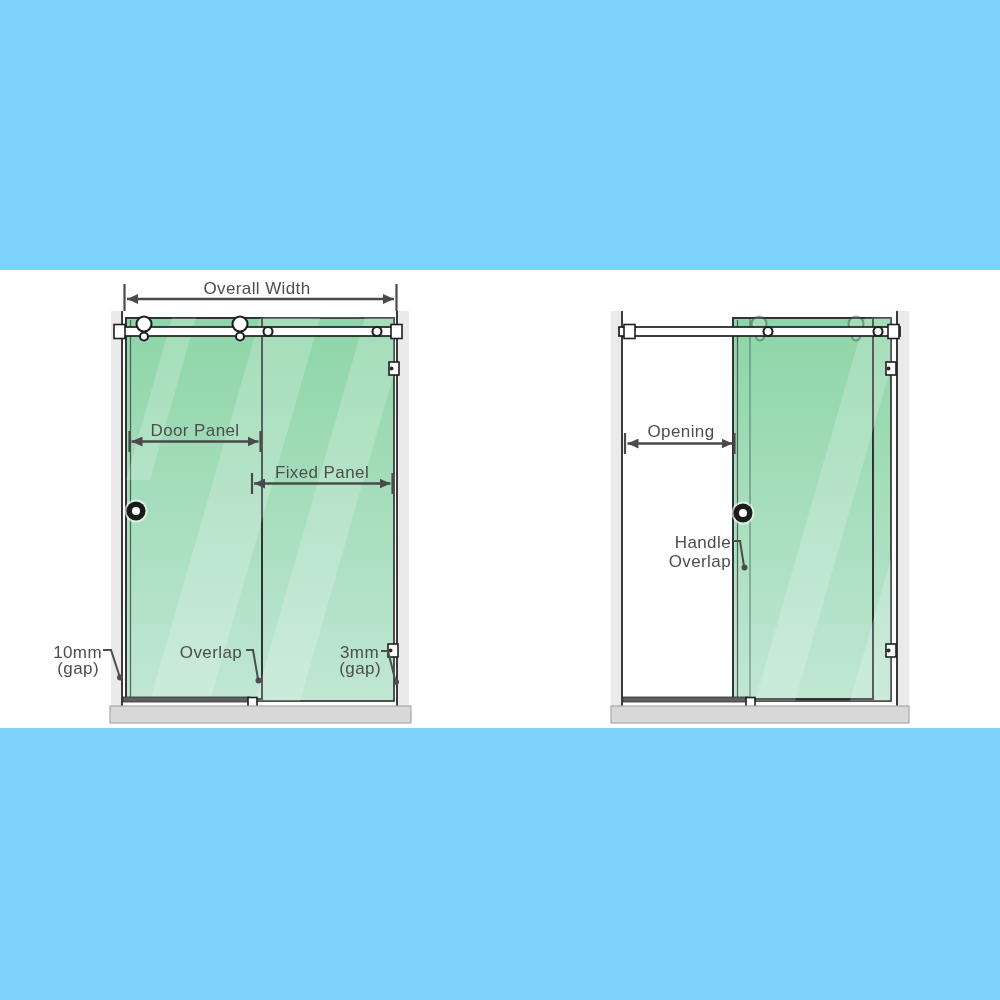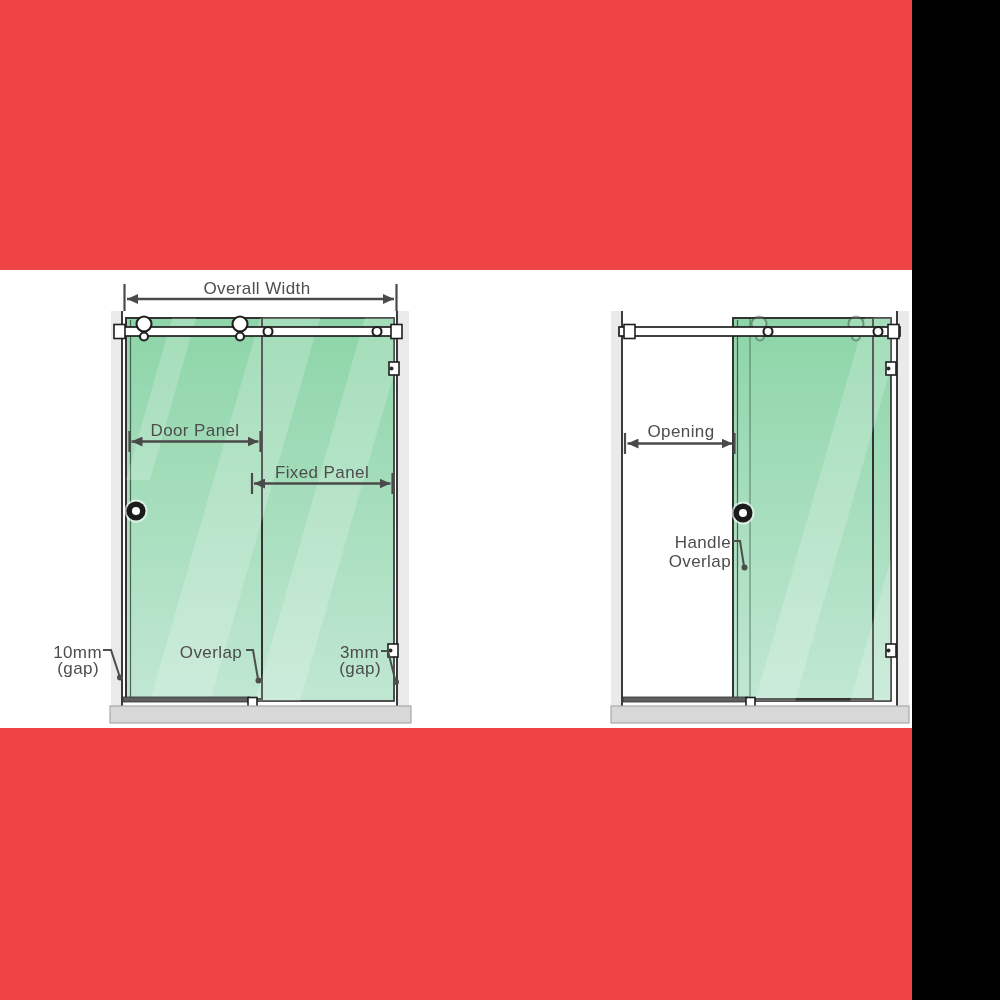--- a/index.html
+++ b/index.html
@@ -1,16 +1,16 @@
 <!DOCTYPE html>
 <html><head>
 <meta charset="utf-8">
 <style>
   html,body{margin:0;padding:0;background:#000;}
-  .canvas{position:relative;width:912px;height:1000px;background:#ef4444;overflow:hidden;}
+  .canvas{position:relative;width:1000px;height:1000px;background:#7dd3fc;overflow:hidden;}
   svg{display:block;}
   .lbl{font-family:"Liberation Sans",sans-serif;font-size:17px;fill:#4d4d4d;letter-spacing:.4px;}
   .glass{fill:url(#glassGrad);stroke:#333;stroke-width:1.7;}
   .glass-front{stroke-width:2;}
   .reflect{fill:#fff;opacity:.20;}
   .wallstrip{fill:#eaeaea;}
   .wallline{stroke:#3b3b3b;stroke-width:2;}
   .floor{fill:#d8d8d8;stroke:#a9a9a9;stroke-width:1.2;}
   .rail{fill:#fff;stroke:#1f1f1f;stroke-width:1.7;}
   .hw{fill:#fff;stroke:#1f1f1f;stroke-width:2.1;}

